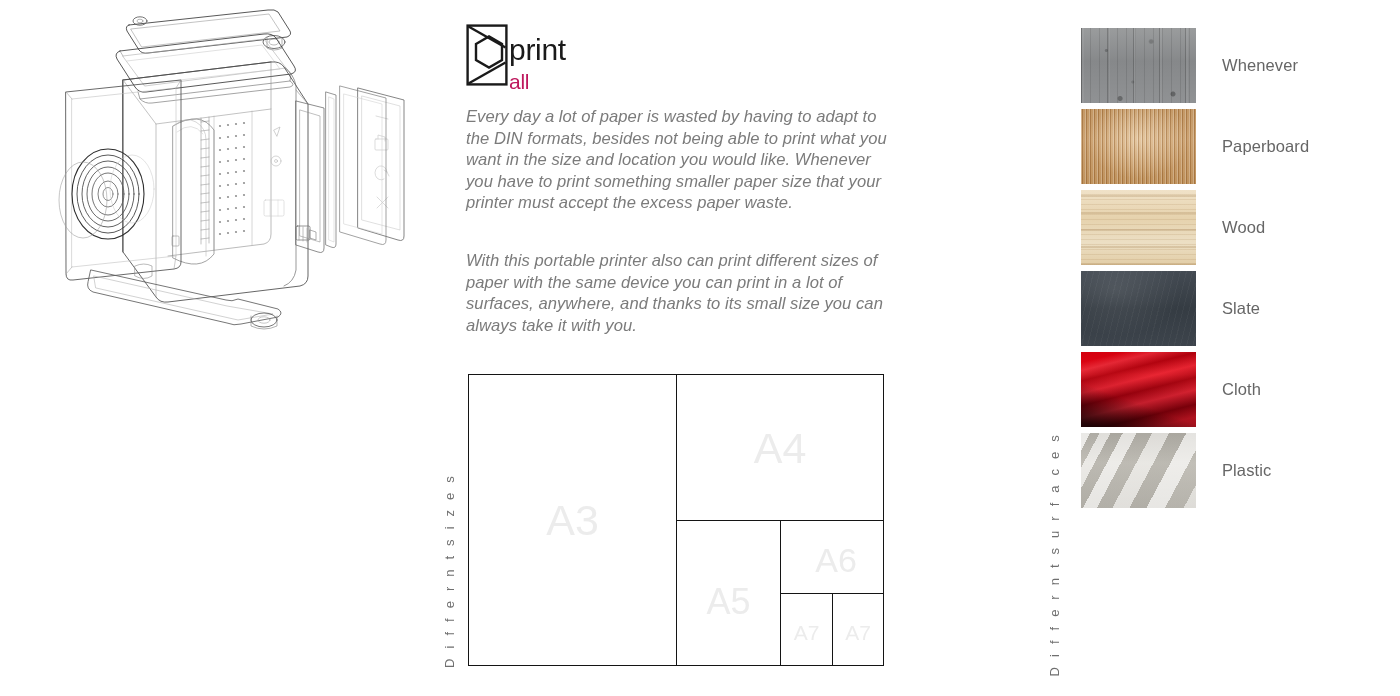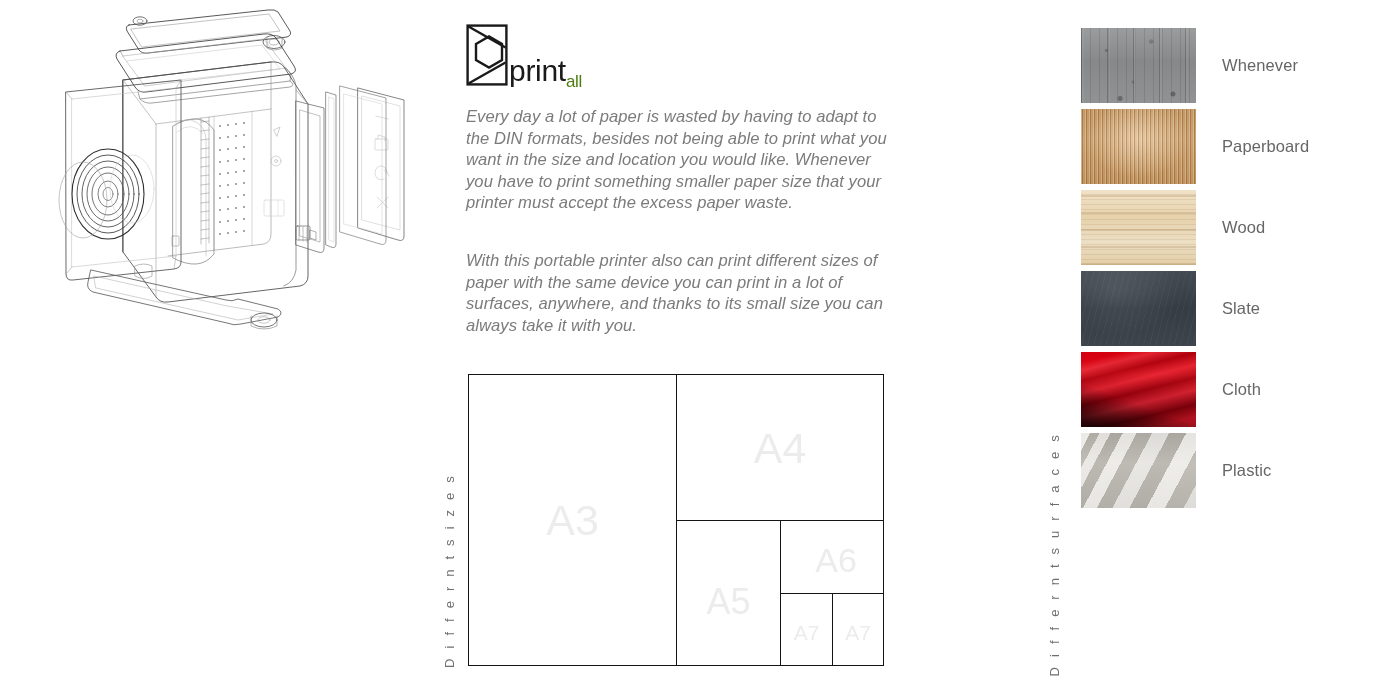--- a/index.html
+++ b/index.html
@@ -42,32 +42,33 @@
   #brand-mark {
     width: 42px;
     height: 62px;
     flex: none;
   }
   #brand-wordmark {
     display: flex;
     align-items: baseline;
     margin-left: 1px;
     color: #1a1a1a;
+    flex-direction: column;
   }
   #brand-name-main {
     font-size: 30px;
     line-height: 1;
     letter-spacing: -0.3px;
     color: #1a1a1a;
   }
   #brand-name-sub {
-    font-size: 17px;
+    font-size: 21px;
     line-height: 1;
     letter-spacing: -0.3px;
-    color: #4d7c0f;
+    color: #be185d;
     margin-left: 0px;
     position: relative;
     top: 6px;
   }
 
   .body-paragraph {
     font-size: 16.6px;
     line-height: 21.6px;
     color: #7b7b7b;
     margin: 0;

